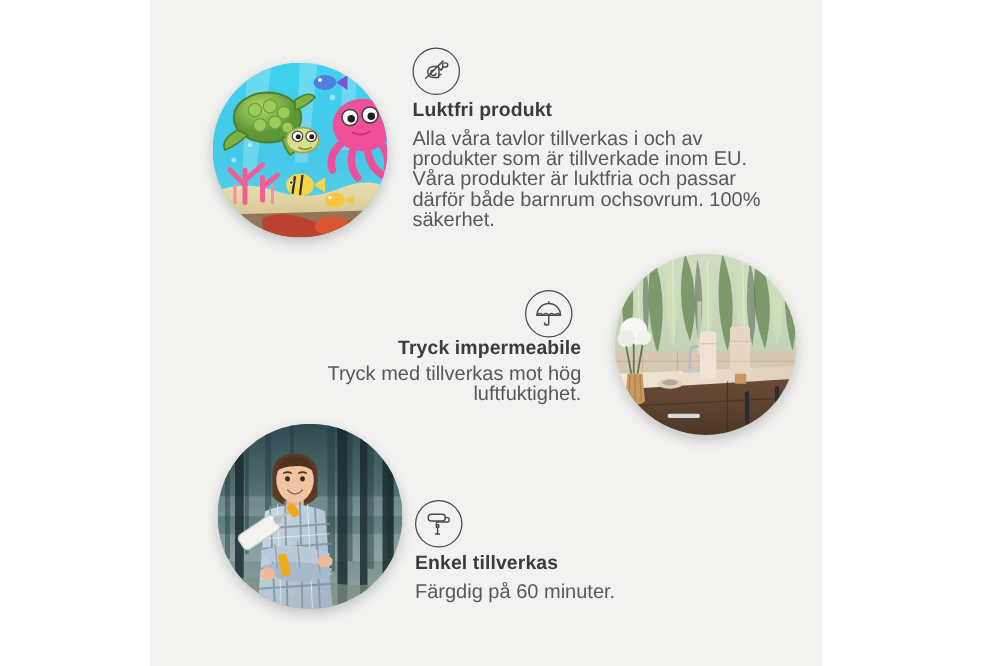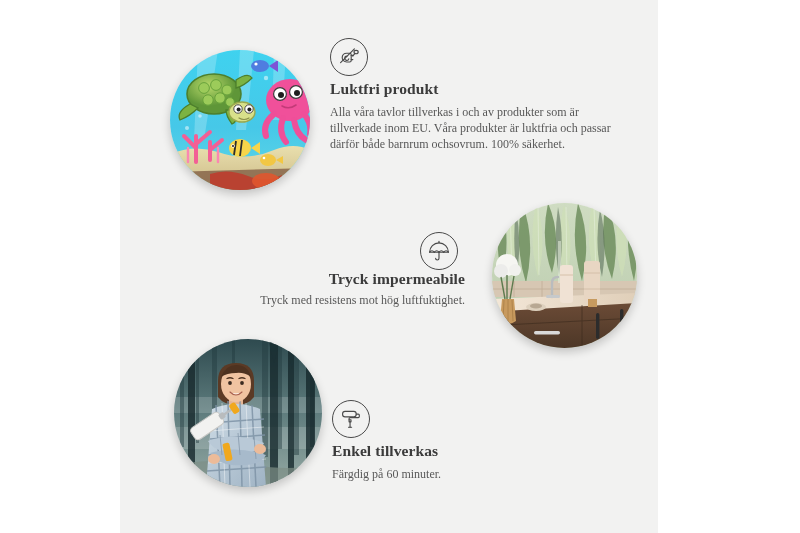--- a/index.html
+++ b/index.html
@@ -10,21 +10,20 @@
     background: #ffffff;
     font-family: "Liberation Sans", sans-serif;
     overflow: hidden;
   }
 
   #stage {
     position: relative;
     width: 800px;
     height: 403px;
     background: #ffffff;
-    font-family: Liberation Serif, serif;
   }
 
   
   .panel {
     position: absolute;
     left: 120px;
     top: 0;
     width: 538px;
     height: 533px;
     background: #f2f2f1;
@@ -34,21 +33,21 @@
 
   .f-title {
     font-size: 15.5px;
     font-weight: bold;
     color: #3b3b3b;
     letter-spacing: .1px;
     white-space: nowrap;
   }
 
   .f-desc {
-    font-size: 12px;
+    font-size: 16px;
     line-height: 16.2px;
     color: #585858;
   }
 
   
   .icon-badge {
     position: absolute;
     width: 38px;
     height: 38px;
     border-radius: 50%;
@@ -351,21 +350,21 @@
       <path d="M16.7 13.2q2.35-3 4.7 0"></path>
 
       <path d="M12 13.2v6.1a1.7 1.7 0 0 1-3.4 0"></path>
 
       <path d="M12 3.8V2.4"></path>
     </svg>
   </div>
 
   <div class="feature-text" id="text-2">
     <div class="f-title">Tryck impermeabile</div>
-    <div class="f-desc">Tryck med resistens mot hög luftfuktighet.</div>
+    <div class="f-desc">Tryck med tillverkas mot hög luftfuktighet.</div>
   </div>
 
   <div class="photo" id="photo-forest">
     <svg viewBox="0 0 148 148" preserveAspectRatio="xMidYMid slice">
       <defs>
         <linearGradient id="forestG" x1="0" y1="0" x2="0" y2="1">
           <stop offset="0%" stop-color="#2e4a4f"></stop>
           <stop offset="48%" stop-color="#5d7b7c"></stop>
           <stop offset="100%" stop-color="#96aaa5"></stop>
         </linearGradient>

